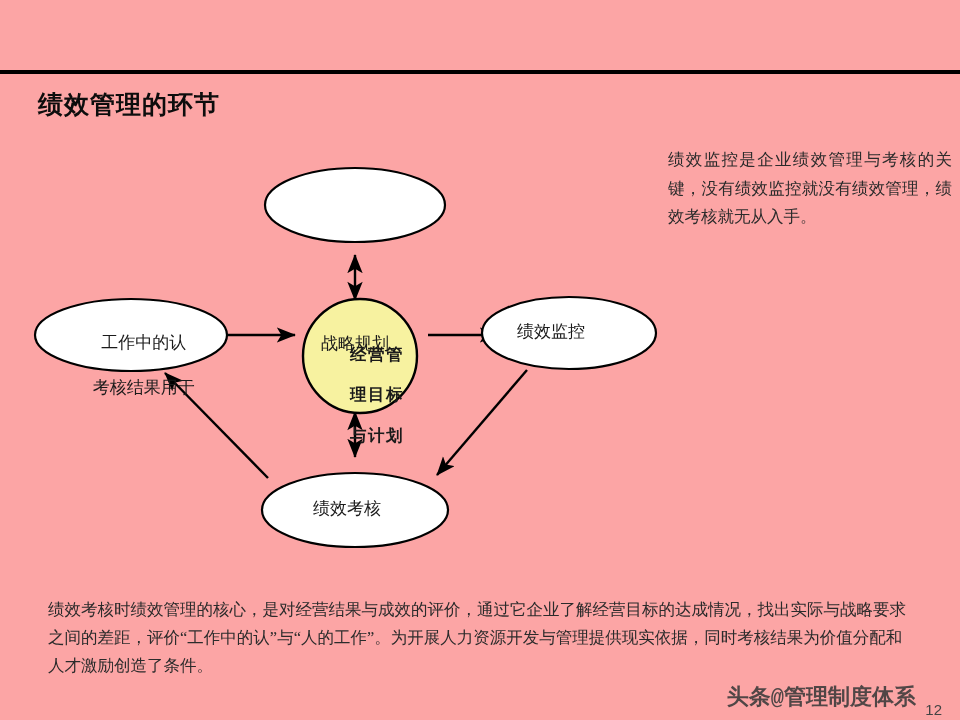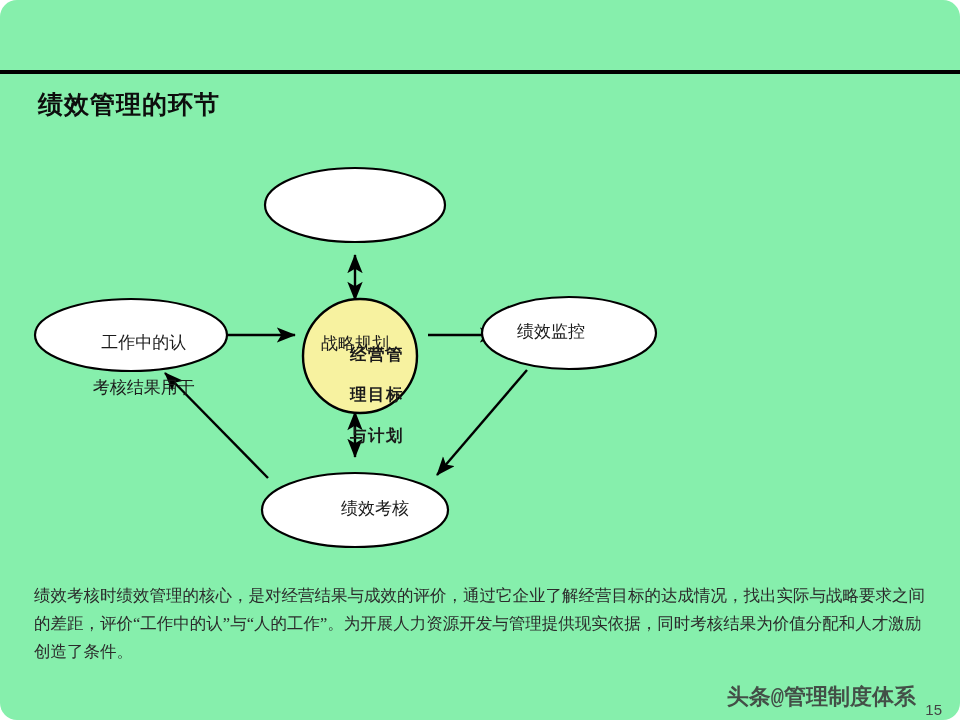--- a/index.html
+++ b/index.html
@@ -11,22 +11,21 @@
     width: 960px;
     height: 720px;
     position: relative;
     overflow: hidden;
     font-family: "Liberation Serif", "DejaVu Serif", serif;
     color: #1a1a1a;
   }
   #slide {
     position: absolute;
     inset: 0;
-    background: #86efac;
-    border-radius: 17px;
+    background: #fca5a5;
   }
   
   #header-rule {
     position: absolute;
     left: 0;
     top: 70px;
     width: 960px;
     height: 4px;
     background: #000000;
   }
@@ -87,21 +86,21 @@
   #bottom-text {
     position: absolute;
     left: 32px;
     top: 580px;
     width: 898px;
     font-size: 16.5px;
     line-height: 28px;
     color: #2b2b2b;
   }
   #bottom-text p {
-    margin: 2px;
+    margin: 16px;
   }
   
   #watermark {
     position: absolute;
     right: 44px;
     bottom: 8px;
     font-size: 22px;
     font-weight: bold;
     color: #3a3a3a;
     font-family: Liberation Mono, monospace;
@@ -165,32 +164,33 @@
 
     <div class="node-label" style="left:265px; top:203px; width:180px;">战略规划</div>
 
     <div class="node-label" style="left:35px; top:180px; width:192px;">
       <span>工作中的认</span><br>
       <span>考核结果用于</span>
     </div>
 
     <div class="node-label" style="left:482px; top:191px; width:138px;">绩效监控</div>
 
-    <div class="node-label" style="left:262px; top:368px; width:170px;padding-left:28px;">绩效考核</div>
+    <div class="node-label" style="left:262px; top:368px; width:170px;">绩效考核</div>
 
     <div class="node-label center" style="left:303px; top:195px; width:114px;">
       <span>经营管</span><br>
       <span>理目标</span><br>
       <span>与计划</span>
     </div>
   </div>
 
   <div id="side-text">
+    <p>绩效监控是企业绩效管理与考核的关键，没有绩效监控就没有绩效管理，绩效考核就无从入手。</p>
   </div>
 
   <div id="bottom-text">
     <p>绩效考核时绩效管理的核心，是对经营结果与成效的评价，通过它企业了解经营目标的达成情况，找出实际与战略要求之间的差距，评价“工作中的认”与“人的工作”。为开展人力资源开发与管理提供现实依据，同时考核结果为价值分配和人才激励创造了条件。</p>
   </div>
 
   <div id="watermark">头条@管理制度体系</div>
-  <div id="page-number">15</div>
+  <div id="page-number">12</div>
 
 </div>
 
 </body></html>

